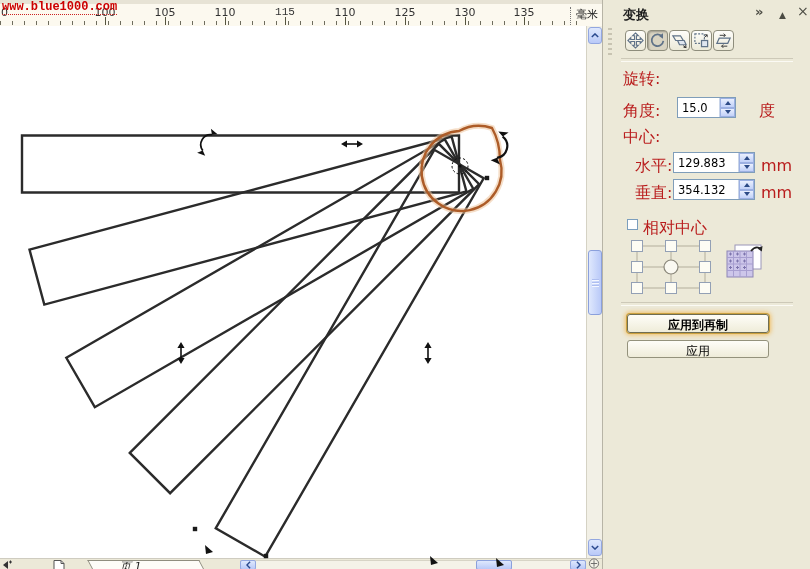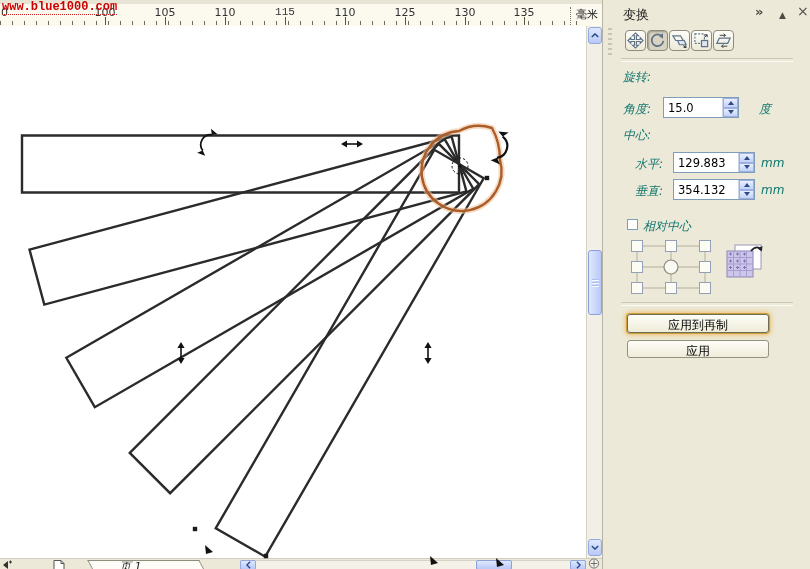--- a/index.html
+++ b/index.html
@@ -44,47 +44,47 @@
   .navico{position:absolute;top:1px;width:11px;height:10px;}
   .hscroll-track{position:absolute;left:240px;top:1px;width:346px;height:10px;background:#f4f2e8;border:1px solid #d7d4c6;box-sizing:border-box;}
   .hbtn{position:absolute;top:1px;width:16px;height:10px;border:1px solid #93a7e0;border-radius:2px;
      background:linear-gradient(#dfe8fd,#b9c9f8);display:flex;align-items:center;justify-content:center;box-sizing:border-box;}
   .hthumb{position:absolute;left:476px;top:1px;width:36px;height:10px;border:1px solid #8ba0dc;border-radius:2px;
      background:linear-gradient(#dfe8fd,#b9c9f8);box-sizing:border-box;}
   .navcircle{position:absolute;left:588px;top:558px;width:12px;height:11px;z-index:3;}
 
   
   .docker{position:absolute;left:602px;top:0;width:208px;height:569px;background:#ece9d8;border-left:1px solid #b7b4a6;}
-  .docker-title{position:absolute;left:20px;top:6px;font-size:13px;font-weight:normal;color:#1b1b1b;text-align:right;}
+  .docker-title{position:absolute;left:20px;top:6px;font-size:13px;font-weight:bold;color:#1b1b1b;text-align:right;}
   .dk-ico{position:absolute;top:4px;font-size:13px;color:#4c4c44;cursor:default;line-height:15px;}
   .dk-grip{position:absolute;left:5px;top:28px;width:4px;height:30px;
      background:repeating-linear-gradient(#c8c4b2 0 2px,transparent 2px 5px);}
 
   .tb-btn{position:absolute;top:30px;width:21px;height:21px;border:1px solid #8e8d7c;border-radius:4px;
      background:linear-gradient(#fefdf9,#ecead9);box-sizing:border-box;display:flex;align-items:center;justify-content:center;}
   .tb-btn.active{background:#d9d4c2;box-shadow:inset 1px 1px 2px rgba(0,0,0,.28);}
   .divider{position:absolute;left:18px;width:172px;height:2px;border-top:1px solid #cdc9b8;border-bottom:1px solid #fbfaf4;}
 
-  .dk-label{position:absolute;font-size:12px;color:#0f766e;font-style:italic;}
+  .dk-label{position:absolute;font-size:16px;color:#b91c1c;}
   .spinbox{position:absolute;height:21px;background:#fff;border:1px solid #7f9db9;box-sizing:border-box;display:flex;}
   .spin-val{flex:1;font-size:11.5px;color:#000;padding:3px 0 0 4px;overflow:hidden;white-space:nowrap;}
   .spinner{width:15px;border-left:1px solid #c8d4e8;display:flex;flex-direction:column;}
   .spin-btn{flex:1;background:linear-gradient(#e9effe,#c2d1f8);border:1px solid #9cb0e2;box-sizing:border-box;
      display:flex;align-items:center;justify-content:center;}
   .tri-up{width:0;height:0;border-left:3px solid transparent;border-right:3px solid transparent;border-bottom:4px solid #2c4a86;}
   .tri-dn{width:0;height:0;border-left:3px solid transparent;border-right:3px solid transparent;border-top:4px solid #2c4a86;}
 
   .checkbox{position:absolute;width:11px;height:11px;background:#fff;border:1px solid #7b9ebd;box-sizing:border-box;}
   .anchor-grid{position:absolute;left:26px;top:238px;}
   .purple-ico{position:absolute;left:120px;top:243px;}
 
   .dk-btn{position:absolute;left:24px;width:142px;font-size:12px;color:#000;text-align:center;
      border:1px solid #94927c;border-radius:3px;background:linear-gradient(#fefdf8,#efecd9);
      box-sizing:border-box;padding-top:2px;}
-  .dk-btn.default{box-shadow:0 0 0 1px #caa03e,0 0 4px 2px rgba(242,183,80,.8);border-color:#6f6d52;}
+  .dk-btn.default{box-shadow:0 0 0 1px #caa03e,0 0 4px 2px rgba(242,183,80,.8);border-color:#6f6d52;font-weight:bold;}
 </style>
 </head>
 <body>
 
 <div class="app">
 
   <div class="workspace">
     <div class="top-edge"></div>
 
     <div class="ruler">
@@ -241,21 +241,21 @@
         <path d="M4.5 6.5 L16 6.5 L13.5 12 L2 12 Z" fill="none" stroke="#5f7288" stroke-width="1.3"></path>
         <path d="M5 3.5 h6 m-1.8 -1.8 l1.8 1.8 l-1.8 1.8 M13 15 h-6 m1.8 -1.8 L7 15 l1.8 1.8" stroke="#333" stroke-width="1" fill="none"></path>
       </svg>
     </div>
 
     <div class="divider" style="top:58px;"></div>
 
     <div class="dk-label" style="left:20px;top:69px;">旋转:</div>
 
     <div class="dk-label" style="left:20px;top:101px;">角度:</div>
-    <div class="spinbox" style="left:60px;top:97px;width:76px;">
+    <div class="spinbox" style="left:74px;top:97px;width:59px;">
       <div class="spin-val">15.0</div>
       <div class="spinner">
         <div class="spin-btn">
             <div class="tri-up"></div>
           </div>
         <div class="spin-btn">
             <div class="tri-dn"></div>
           </div>
       </div>
     </div>

